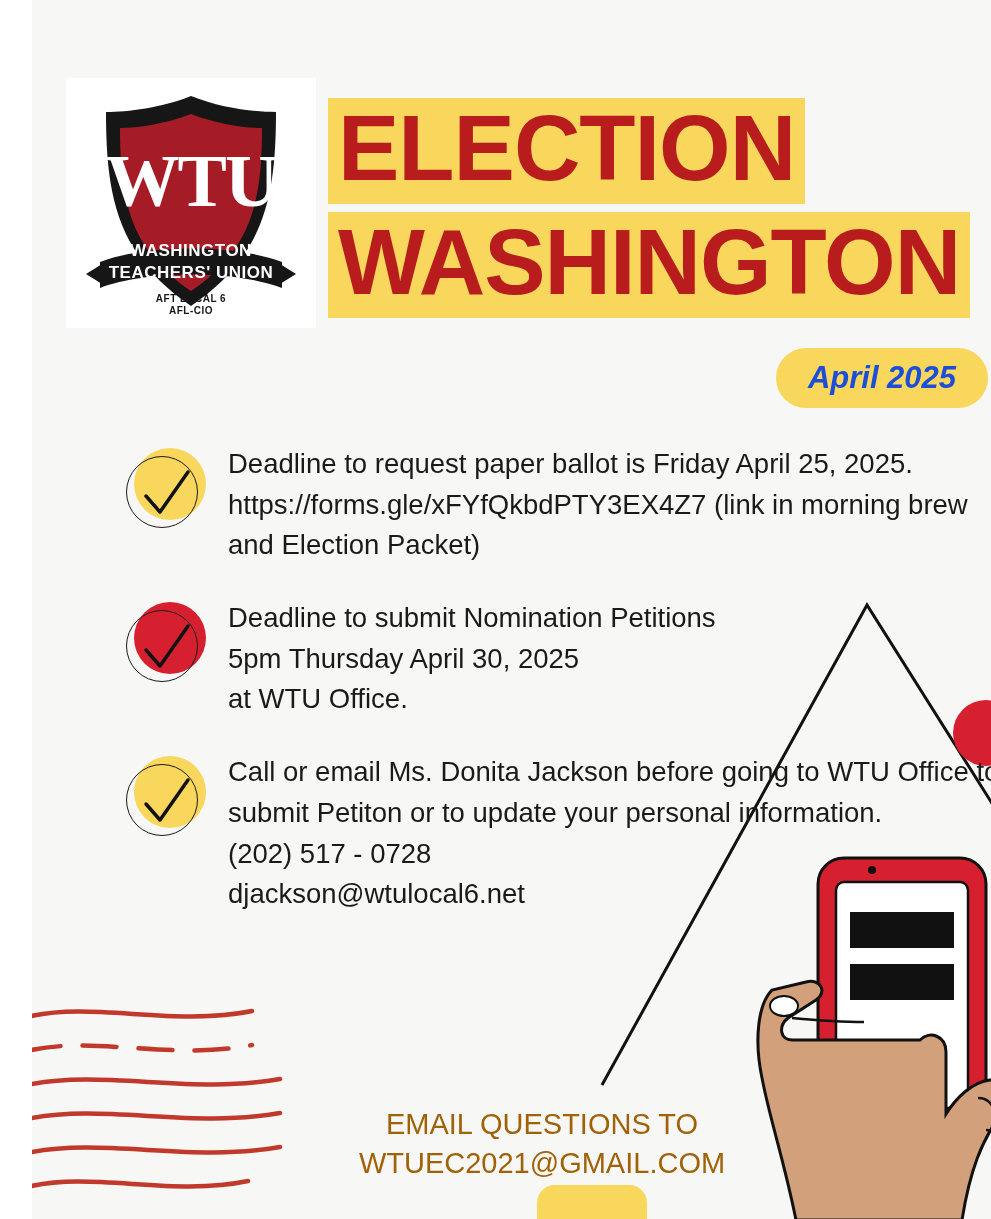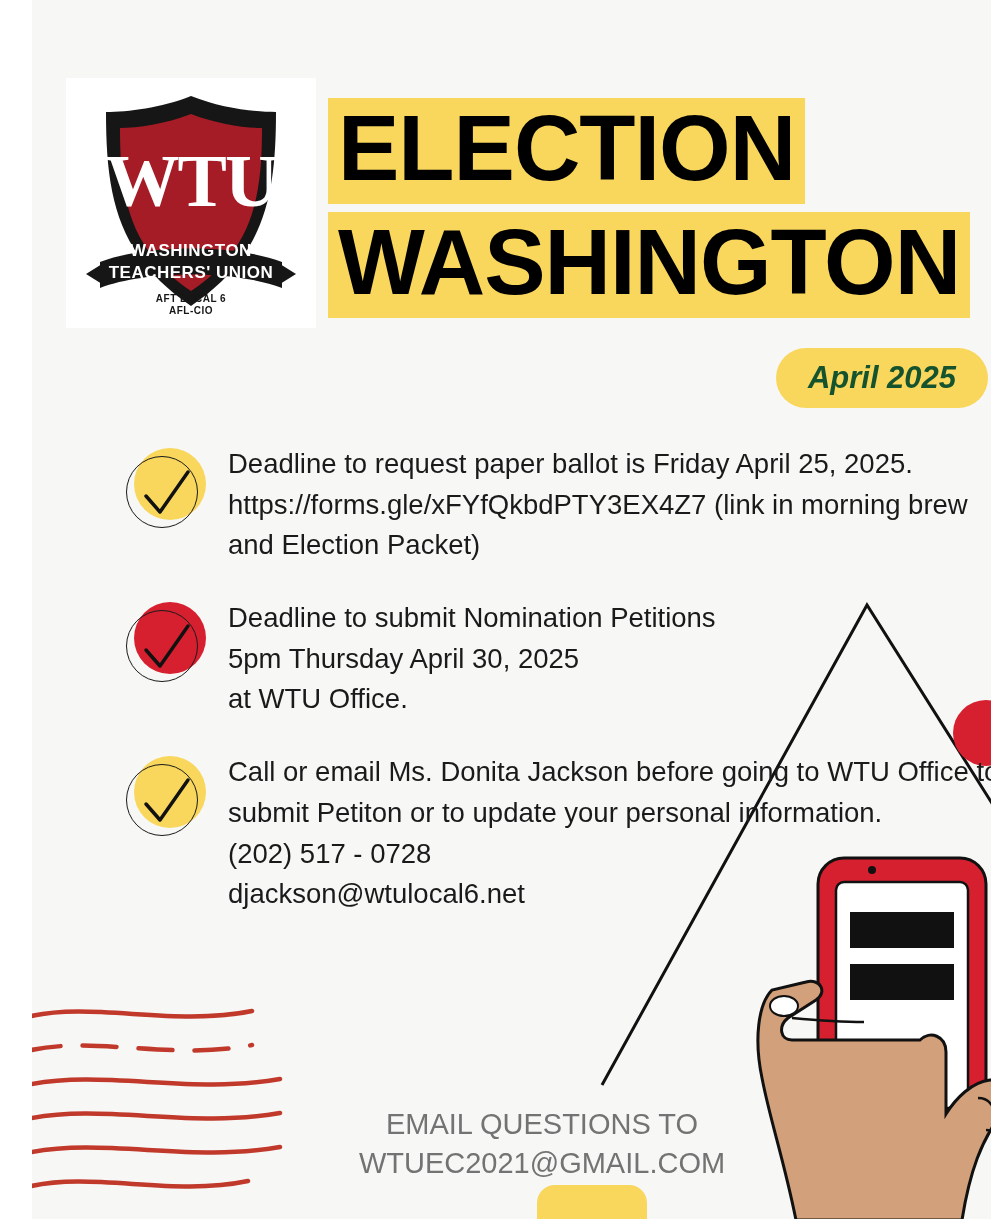--- a/index.html
+++ b/index.html
@@ -34,21 +34,21 @@
   
   .title-wrap {
     position: absolute;
     left: 296px;
     top: 98px;
     width: 660px;
   }
   .title-line {
     display: inline-block;
     background: #f9d65c;
-    color: #000000;
+    color: #b91c1c;
     font-weight: bold;
     font-size: 92px;
     line-height: 1.02;
     letter-spacing: -1px;
     padding: 4px 10px 8px 10px;
     font-family: "Liberation Sans", sans-serif;
     white-space: nowrap;
   }
   .title-line2 { margin-top: 8px; }
 
@@ -59,21 +59,21 @@
     width: 212px;
     height: 60px;
     background: #f9d65c;
     border-radius: 40px;
     display: flex;
     align-items: center;
     justify-content: center;
     font-weight: bold;
     font-style: italic;
     font-size: 31px;
-    color: #14532d;
+    color: #1d4ed8;
   }
 
   
   .bullets {
     position: absolute;
     left: 88px;
     top: 440px;
     width: 900px;
   }
   .bullet-row {
@@ -142,21 +142,21 @@
 
   
   .footer {
     position: absolute;
     left: 250px;
     top: 1105px;
     width: 520px;
     text-align: center;
     font-size: 29px;
     line-height: 1.35;
-    color: #737373;
+    color: #a16207;
     white-space: pre-line;
   }
 </style>
 </head>
 <body>
 
 <div id="poster">
 
   <div class="logo-box">
     <svg class="logo-svg" viewBox="0 0 250 250">

